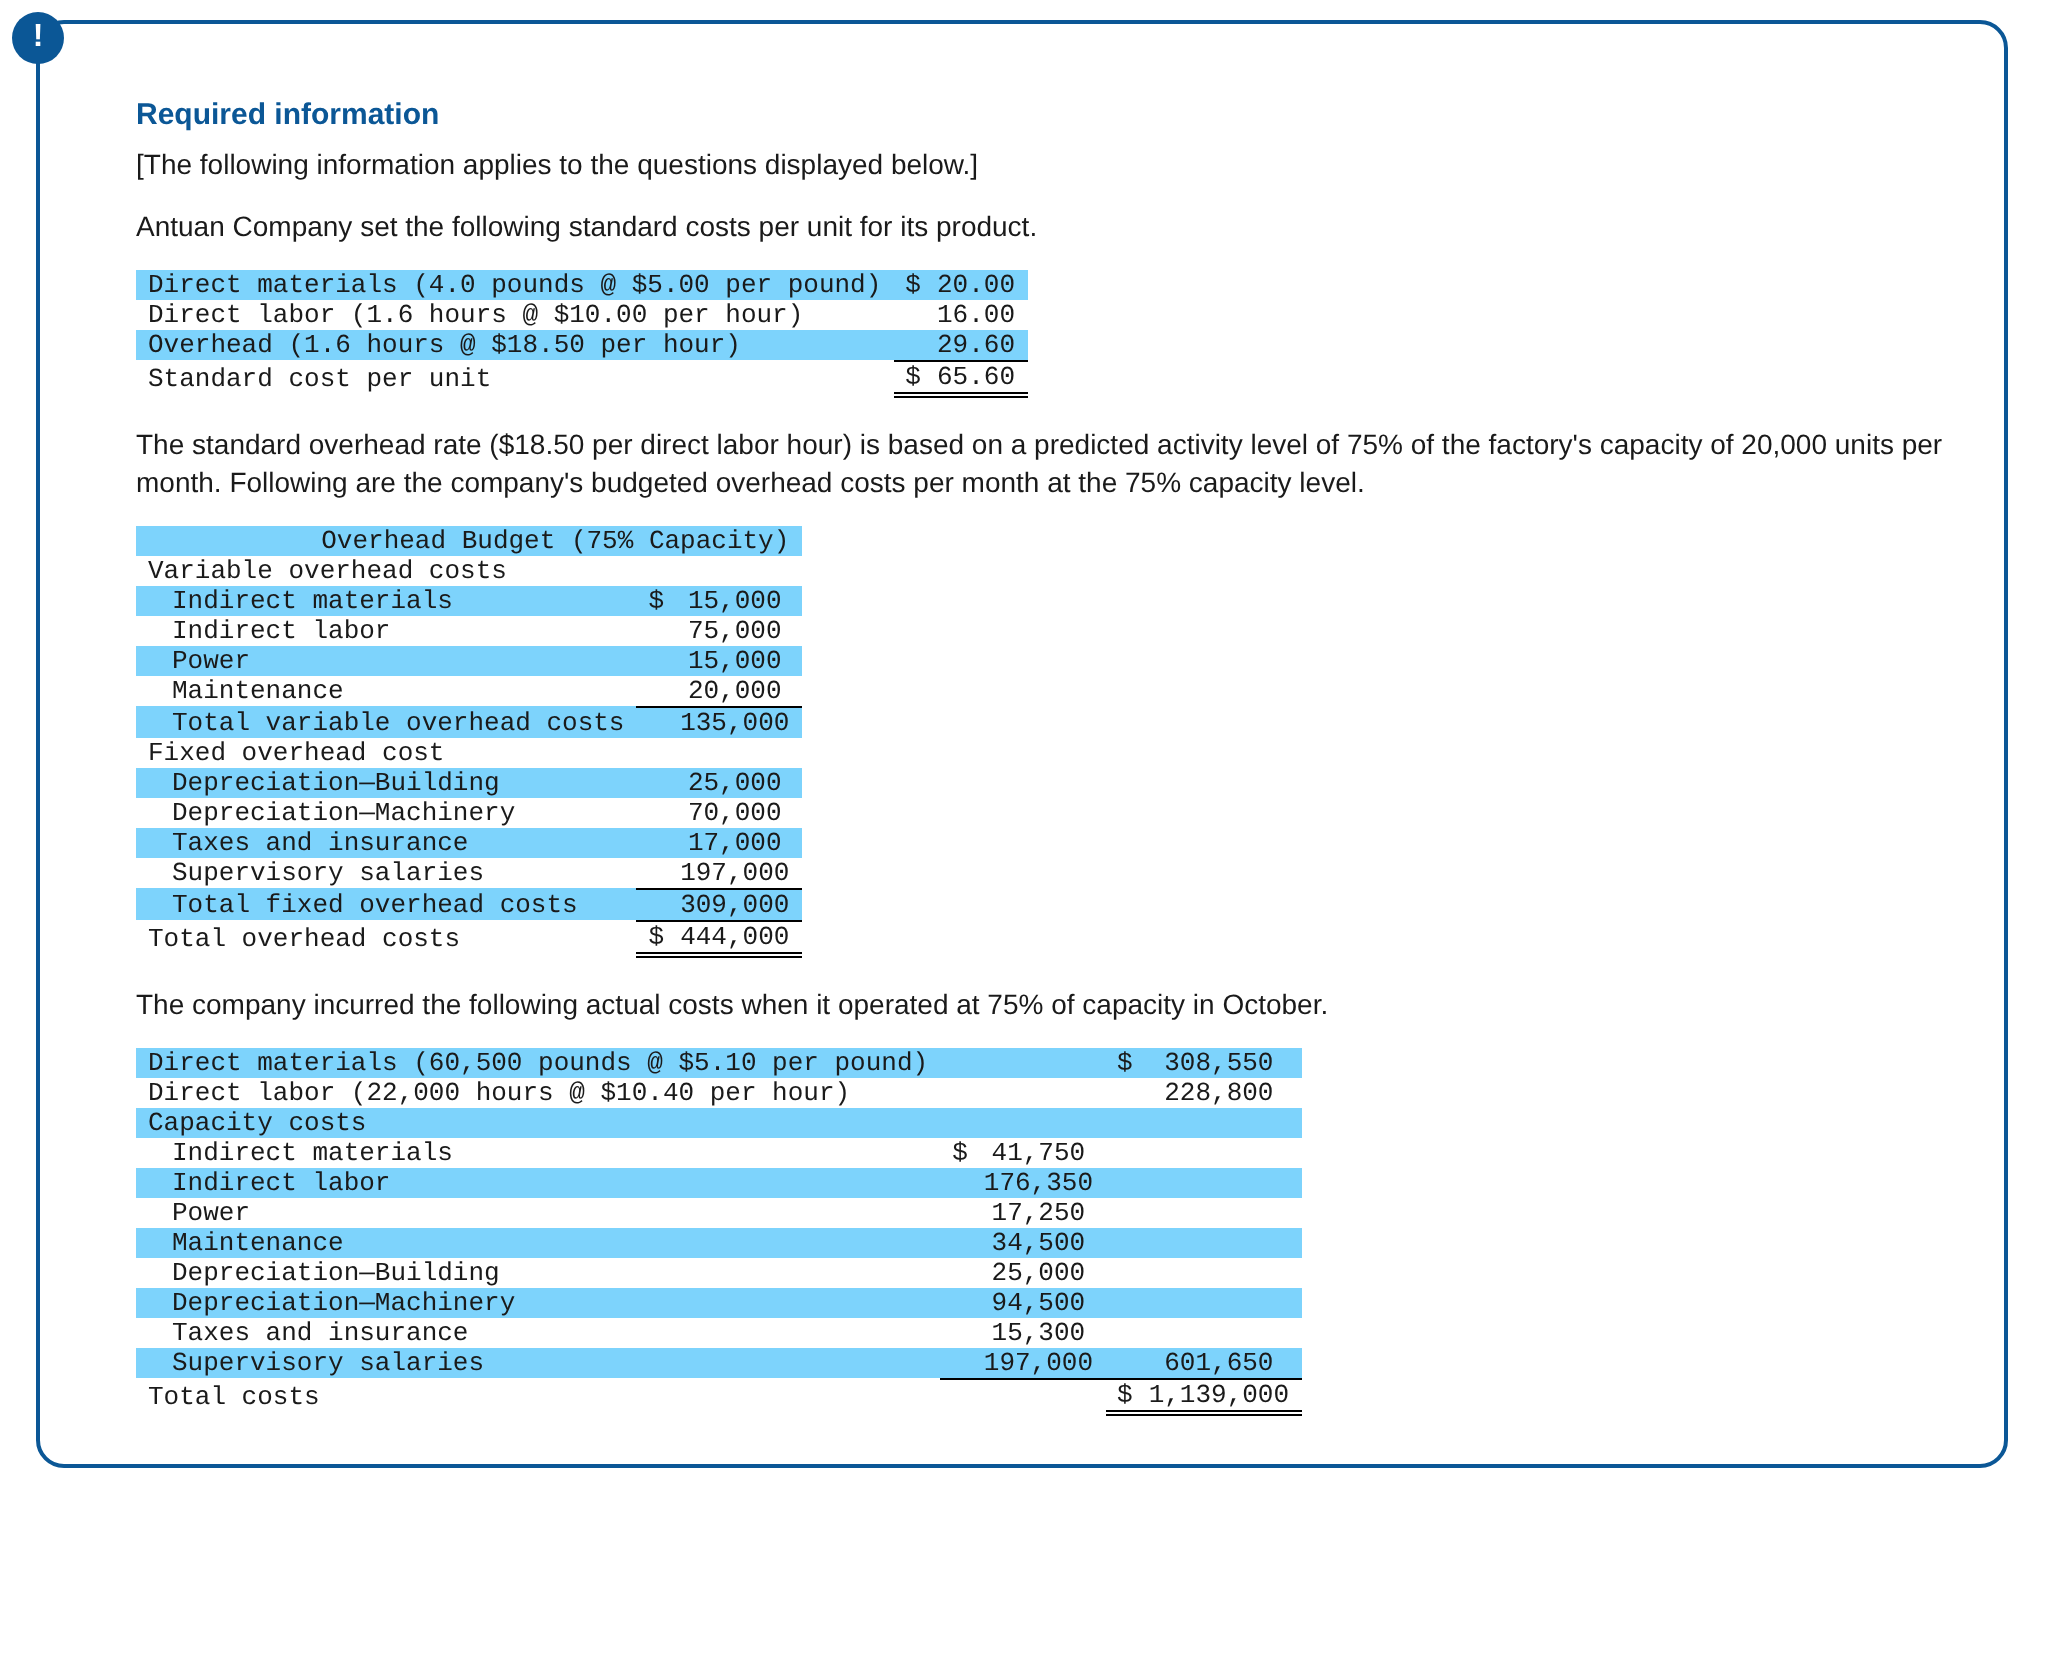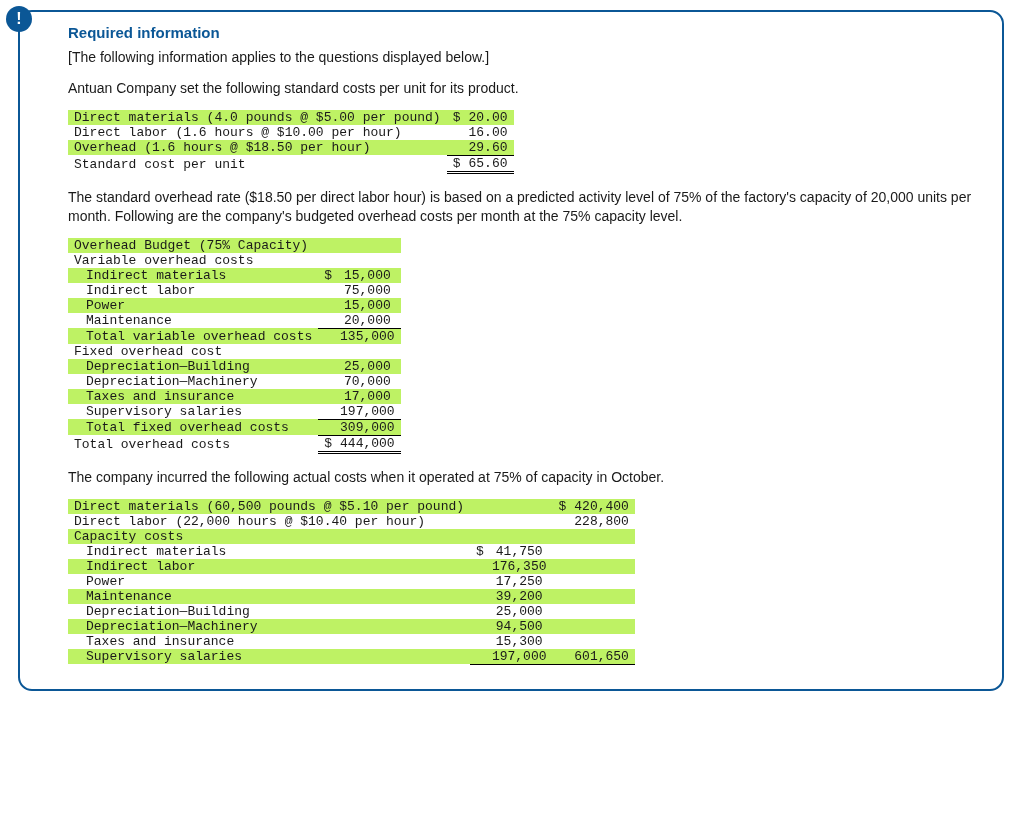--- a/index.html
+++ b/index.html
@@ -27,21 +27,21 @@
     font-weight: bold;
     display: flex;
     align-items: center;
     justify-content: center;
     font-size: 16px;
     z-index: 2;
   }
   .panel {
     border: 2px solid #0b5796;
     border-radius: 14px;
-    padding: 12px 30px 24px 48px;
+    padding: 37px 30px 24px 48px;
     margin-left: 8px;
   }
   .req-title {
     color: #0b5796;
     font-weight: bold;
     font-size: 15px;
     margin-bottom: 8px;
   }
   .italic-note {
     margin-bottom: 14px;
@@ -57,25 +57,25 @@
   table.mono {
     border-collapse: collapse;
   }
   td {
     padding: 0 6px;
     vertical-align: bottom;
     white-space: pre;
   }
   .num { text-align: center; }
   .cur { text-align: left; padding-right:2px;}
-  .shade { background: #bef264; }
+  .shade { background: #7dd3fc; }
   .bb { border-bottom: 1px solid #000; }
   .dbl { border-bottom: 3px double #000; }
   .indent1 { padding-left: 18px; }
-  .hdr { text-align: left; font-weight: normal; }
+  .hdr { text-align: right; font-weight: normal; }
   .section-gap { height: 14px; }
 </style>
 </head>
 <body>
 
 <div class="outer">
   <div class="alert-icon">!</div>
   <div class="panel">
 
     <div class="req-title">Required information</div>
@@ -182,21 +182,21 @@
     <div class="section-gap"></div>
     <div class="para">The company incurred the following actual costs when it operated at 75% of capacity in October.</div>
 
     <table class="mono">
       <tbody>
           <tr class="shade">
         <td>Direct materials (60,500 pounds @ $5.10 per pound)</td>
         <td class="cur"></td>
             <td class="num"></td>
         <td class="cur">$</td>
-        <td class="num">420,400</td>
+        <td class="num">308,550</td>
       </tr>
       <tr>
         <td>Direct labor (22,000 hours @ $10.40 per hour)</td>
         <td class="cur"></td>
             <td class="num"></td>
         <td class="cur"></td>
         <td class="num">228,800</td>
       </tr>
       <tr class="shade">
             <td colspan="5">Capacity costs</td>
@@ -218,21 +218,21 @@
       <tr>
             <td class="indent1">Power</td>
             <td class="cur"></td>
             <td class="num">17,250</td>
             <td></td>
             <td></td>
           </tr>
       <tr class="shade">
             <td class="indent1">Maintenance</td>
             <td class="cur"></td>
-            <td class="num">39,200</td>
+            <td class="num">34,500</td>
             <td></td>
             <td></td>
           </tr>
       <tr>
             <td class="indent1">Depreciation—Building</td>
             <td class="cur"></td>
             <td class="num">25,000</td>
             <td></td>
             <td></td>
           </tr>
@@ -250,17 +250,24 @@
             <td></td>
             <td></td>
           </tr>
       <tr class="shade">
         <td class="indent1">Supervisory salaries</td>
         <td class="cur bb"></td>
         <td class="num bb">197,000</td>
         <td class="cur bb"></td>
         <td class="num bb">601,650</td>
       </tr>
+      <tr>
+        <td>Total costs</td>
+        <td></td>
+            <td></td>
+        <td class="cur dbl">$</td>
+        <td class="num dbl">1,139,000</td>
+      </tr>
     </tbody>
       </table>
 
   </div>
 </div>
 
 </body></html>

